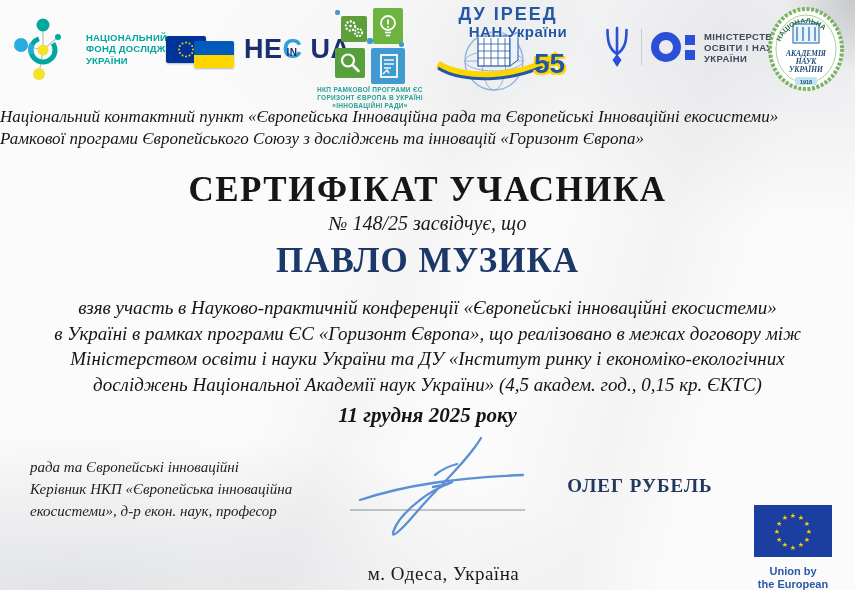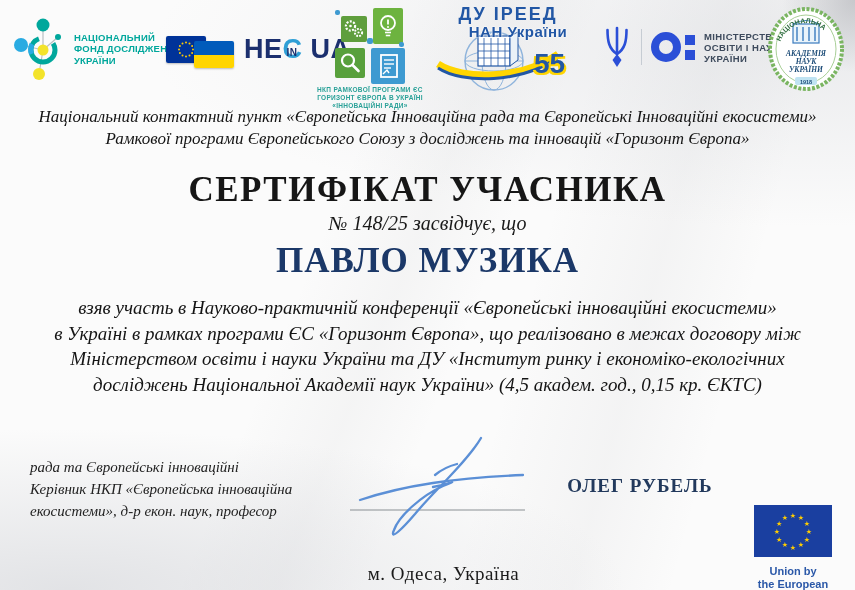--- a/index.html
+++ b/index.html
@@ -11,21 +11,21 @@
       radial-gradient(circle at 100% 0%, rgba(150,152,158,0.45), transparent 7%),
       radial-gradient(ellipse 900px 260px at 8% 100%, rgba(205,207,212,0.55), transparent 62%),
       radial-gradient(ellipse 1100px 300px at 95% 8%, rgba(210,212,217,0.40), transparent 60%),
       linear-gradient(112deg, transparent 38%, rgba(120,122,128,0.05) 47%, transparent 55%),
       linear-gradient(105deg, transparent 60%, rgba(120,122,128,0.06) 72%, transparent 82%);
   }
   .abs { position:absolute; }
   .sans { font-family:"Liberation Sans","DejaVu Sans",sans-serif; }
 
   
-  .logo-nfdu { left:12px; top:16px; display:flex; align-items:center; gap:0; }
+  .logo-nfdu { left:12px; top:16px; display:flex; align-items:center; gap:12px; }
   .nfdu-text { font-size:9.5px; font-weight:bold; color:#00a79c; line-height:11.5px; letter-spacing:.2px; }
 
   .logo-heu { left:166px; top:31px; display:flex; align-items:center; }
   .flag { border-radius:2px; box-shadow:0 1px 2px rgba(0,0,0,.25); }
   .ua-flag { width:40px; height:27px; margin-left:-12px; margin-top:10px; position:relative; z-index:2;
              background:linear-gradient(#005bbb 50%, #ffd500 50%); }
   .heu-word { margin-left:10px; font-weight:bold; font-size:27px; color:#1b2f6e; letter-spacing:.5px; }
   .heu-word .c { color:#2f9fd6; }
   .heu-word .in { font-size:10px; font-weight:800; color:#1b2f6e; display:inline-block; margin-left:-16px; margin-right:13px; vertical-align:2px; }
 
@@ -43,21 +43,21 @@
   .mes-div { width:1px; height:36px; background:#c6ccd3; }
   .mes-mark { display:flex; align-items:center; gap:4px; }
   .mes-ring { width:14px; height:14px; border:8px solid #2b4fd7; border-radius:50%; }
   .mes-colon { display:flex; flex-direction:column; gap:5px; }
   .mes-colon div { width:10px; height:10px; background:#2b4fd7; }
   .mes-text { font-size:9.5px; font-weight:bold; color:#3d4a5c; line-height:11px; letter-spacing:.4px; }
 
   .logo-nas { left:766px; top:6px; }
 
   
-  .hdr { left:0; right:0; top:106px; text-align:center; font-style:italic; font-size:17px; color:#141414; line-height:22px; }
+  .hdr { left:0; right:0; top:106px; font-style:italic; font-size:17px; color:#141414; line-height:22px; }
   .title { left:0; right:0; top:170px; text-align:center; font-weight:bold; font-size:35px; color:#161616; letter-spacing:1.5px; }
   .certno { left:0; right:0; top:212px; text-align:center; font-style:italic; font-size:20px; color:#1a1a1a; }
   .recipient { left:0; right:0; top:241px; text-align:center; font-weight:bold; font-size:35px; color:#1b3868; letter-spacing:1px; }
   .bodytxt { left:22px; right:22px; top:295px; text-align:center; font-style:italic; font-size:19px; color:#141414; line-height:25.5px; }
   .datetxt { left:0; right:0; top:403px; text-align:center; font-style:italic; font-weight:bold; font-size:21px; color:#141414; }
 
   
   .role { left:30px; top:456px; width:300px; font-style:italic; font-size:15px; color:#222; line-height:22px; }
   .signer { left:558px; top:475px; width:164px; text-align:center; font-weight:bold; font-size:19px; color:#22395c; letter-spacing:1px; }
 
@@ -249,20 +249,21 @@
   <div class="abs certno">№ 148/25 засвідчує, що</div>
   <div class="abs recipient">ПАВЛО МУЗИКА</div>
 
   <div class="abs bodytxt">
     <div>взяв участь в Науково-практичній конференції «Європейські інноваційні екосистеми»</div>
     <div>в Україні в рамках програми ЄС «Горизонт Європа», що реалізовано в межах договору між</div>
     <div>Міністерством освіти і науки України та ДУ «Інститут ринку і економіко-екологічних</div>
     <div>досліджень Національної Академії наук України» (4,5 академ. год., 0,15 кр. ЄКТС)</div>
   </div>
 
+  <div class="abs datetxt">11 грудня 2025 року</div>
 
   <div class="abs role">
     <div>рада та Європейські інноваційні</div>
     <div>Керівник НКП «Європейська інноваційна</div>
     <div>екосистеми», д-р екон. наук, професор</div>
   </div>
 
   <svg class="abs" style="left:335px;top:430px;" width="235" height="118" viewBox="0 0 235 118">
     <line x1="15" y1="80" x2="190" y2="80" stroke="#8a8f94" stroke-width="1.2"></line>
     <g fill="none" stroke="#5b8fd6" stroke-width="2.3" stroke-linecap="round">

